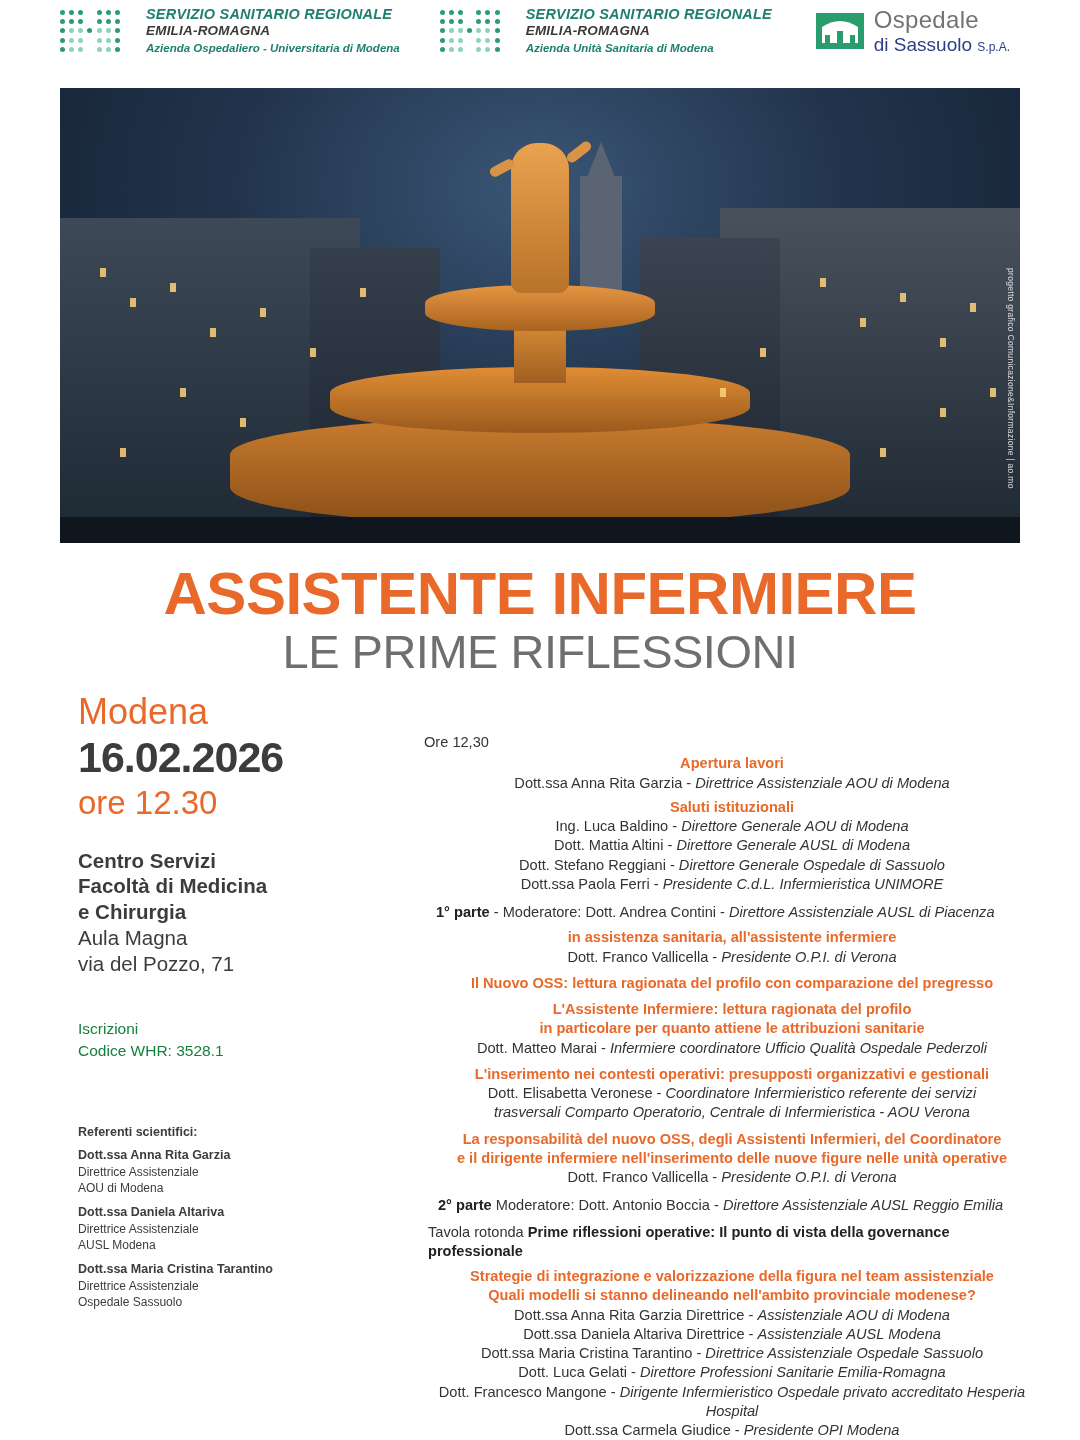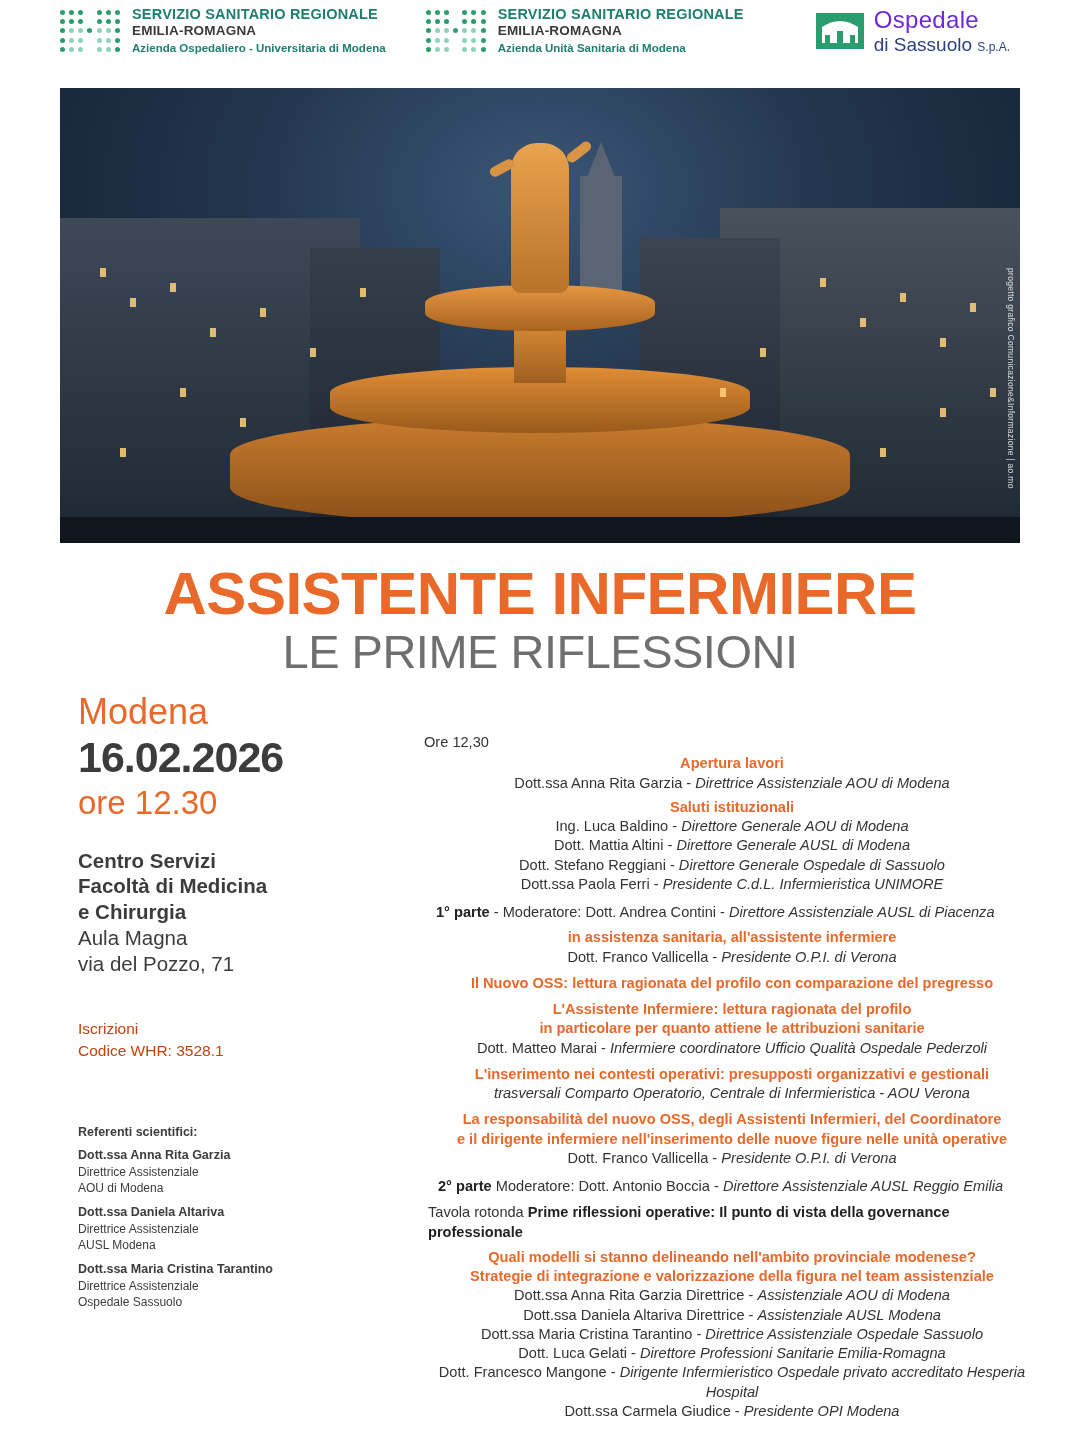--- a/index.html
+++ b/index.html
@@ -11,35 +11,35 @@
     overflow:hidden;
     position:relative;
   }
   
   .header{
     display:flex;align-items:flex-start;
     padding:6px 40px 0 60px;
     height:78px;
     gap:40px;
   }
-  .logo-block{display:flex;align-items:flex-start;gap:10px;}
+  .logo-block{display:flex;align-items:flex-start;gap:24px;font-style:italic;}
   .dots{
     width:62px;height:44px;margin-top:4px;
     display:grid;grid-template-columns:repeat(7,1fr);grid-template-rows:repeat(5,1fr);
     gap:2px;
   }
   .dots i{display:block;border-radius:50%;width:5px;height:5px;}
   .logo-text{line-height:1.18;}
   .logo-text .l1{font-size:14.5px;font-weight:bold;color:#1e7f6e;letter-spacing:.2px;}
   .logo-text .l2{font-size:13.5px;font-weight:bold;color:#3a3a3a;letter-spacing:.2px;}
   .logo-text .l3{font-size:11.5px;font-weight:bold;color:#1e7f6e;margin-top:3px;}
 
   .ospedale{display:flex;align-items:center;gap:10px;margin-left:auto;margin-right:30px;}
   .osp-mark{width:48px;height:44px;position:relative;}
-  .osp-text .o1{font-size:24px;color:#6d28d9;letter-spacing:.3px;}
+  .osp-text .o1{font-size:24px;color:#737373;letter-spacing:.3px;}
   .osp-text .o2{font-size:19px;color:#2b3f86;}
   .osp-text .o2 span{font-size:12px;}
 
   
   .photo{
     position:relative;
     margin:4px 60px 0 60px;
     height:455px;
     overflow:hidden;
     background:linear-gradient(#0d1b33 0%, #16263f 28%, #1b2c44 55%, #14202f 100%);
@@ -95,21 +95,21 @@
   .left{width:330px;}
   .right{flex:1;}
 
   .city{font-size:36px;color:#e8692a;line-height:1.05;}
   .date{font-size:43px;font-weight:bold;color:#3c3c3c;letter-spacing:-1px;margin-top:2px;}
   .hour{font-size:33px;color:#e8692a;margin-top:2px;}
 
   .venue{margin-top:26px;font-size:20.5px;font-weight:bold;color:#3c3c3c;line-height:1.25;}
   .venue-sub{font-size:20.5px;color:#3c3c3c;line-height:1.3;font-weight:normal;}
 
-  .iscr{margin-top:40px;font-size:15.5px;color:#c2410c;line-height:1.45;}
+  .iscr{margin-top:40px;font-size:15.5px;color:#15803d;line-height:1.45;}
 
   .ref-title{margin-top:62px;font-size:12.5px;font-weight:bold;color:#3c3c3c;}
   .ref{margin-top:8px;font-size:12px;color:#3c3c3c;line-height:1.35;}
   .ref b{font-size:12.5px;}
 
   
   .prog{font-size:14.6px;line-height:1.32;color:#333;}
   .prog .ore{margin-bottom:2px;margin-top:40px;}
   .o{color:#e8692a;font-weight:bold;}
   .it{font-style:italic;}
@@ -355,20 +355,24 @@
 
     <div class="row o">L'Assistente Infermiere: lettura ragionata del profilo</div>
     <div class="row o">in particolare per quanto attiene le attribuzioni sanitarie</div>
     <div class="row">
       <span>Dott. Matteo Marai -</span>
       <span class="it">Infermiere coordinatore Ufficio Qualità Ospedale Pederzoli</span>
     </div>
     <div class="gap"></div>
 
     <div class="row o">L'inserimento nei contesti operativi: presupposti organizzativi e gestionali</div>
+    <div class="row">
+      <span>Dott. Elisabetta Veronese -</span>
+      <span class="it">Coordinatore Infermieristico referente dei servizi</span>
+    </div>
     <div class="row it">trasversali Comparto Operatorio, Centrale di Infermieristica - AOU Verona</div>
     <div class="gap"></div>
 
     <div class="row o">La responsabilità del nuovo OSS, degli Assistenti Infermieri, del Coordinatore</div>
     <div class="row o">e il dirigente infermiere nell'inserimento delle nuove figure nelle unità operative</div>
     <div class="row">
       <span>Dott. Franco Vallicella -</span>
       <span class="it">Presidente O.P.I. di Verona</span>
     </div>
 
@@ -376,22 +380,22 @@
       <span class="blk">2° parte</span>
       <span>Moderatore: Dott. Antonio Boccia -</span>
       <span class="it">Direttore Assistenziale AUSL Reggio Emilia</span>
     </div>
 
     <div class="tavola">
       <span>Tavola rotonda</span>
       <span class="blk">Prime riflessioni operative: Il punto di vista della governance professionale</span>
     </div>
 
+    <div class="row o">Strategie di integrazione e valorizzazione  della figura nel team assistenziale</div>
     <div class="row o">Quali modelli si stanno delineando nell'ambito  provinciale modenese?</div>
-    <div class="row o">Strategie di integrazione e valorizzazione  della figura nel team assistenziale</div>
 
     <div class="row">
       <span>Dott.ssa Anna Rita Garzia Direttrice  -</span>
       <span class="it">Assistenziale AOU  di Modena</span>
     </div>
     <div class="row">
       <span>Dott.ssa Daniela Altariva Direttrice  -</span>
       <span class="it">Assistenziale AUSL Modena</span>
     </div>
     <div class="row">

